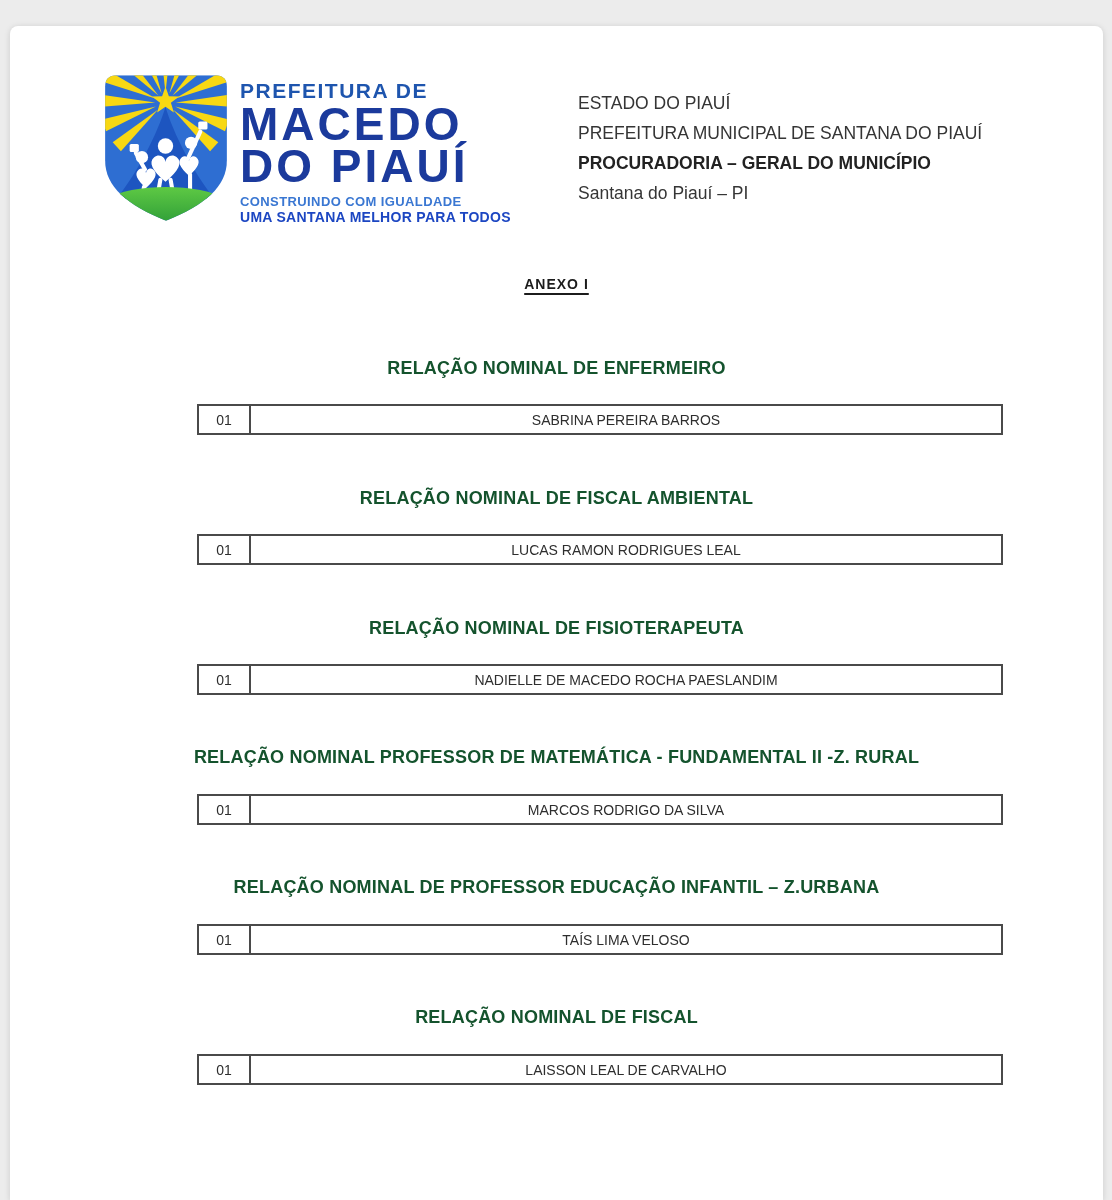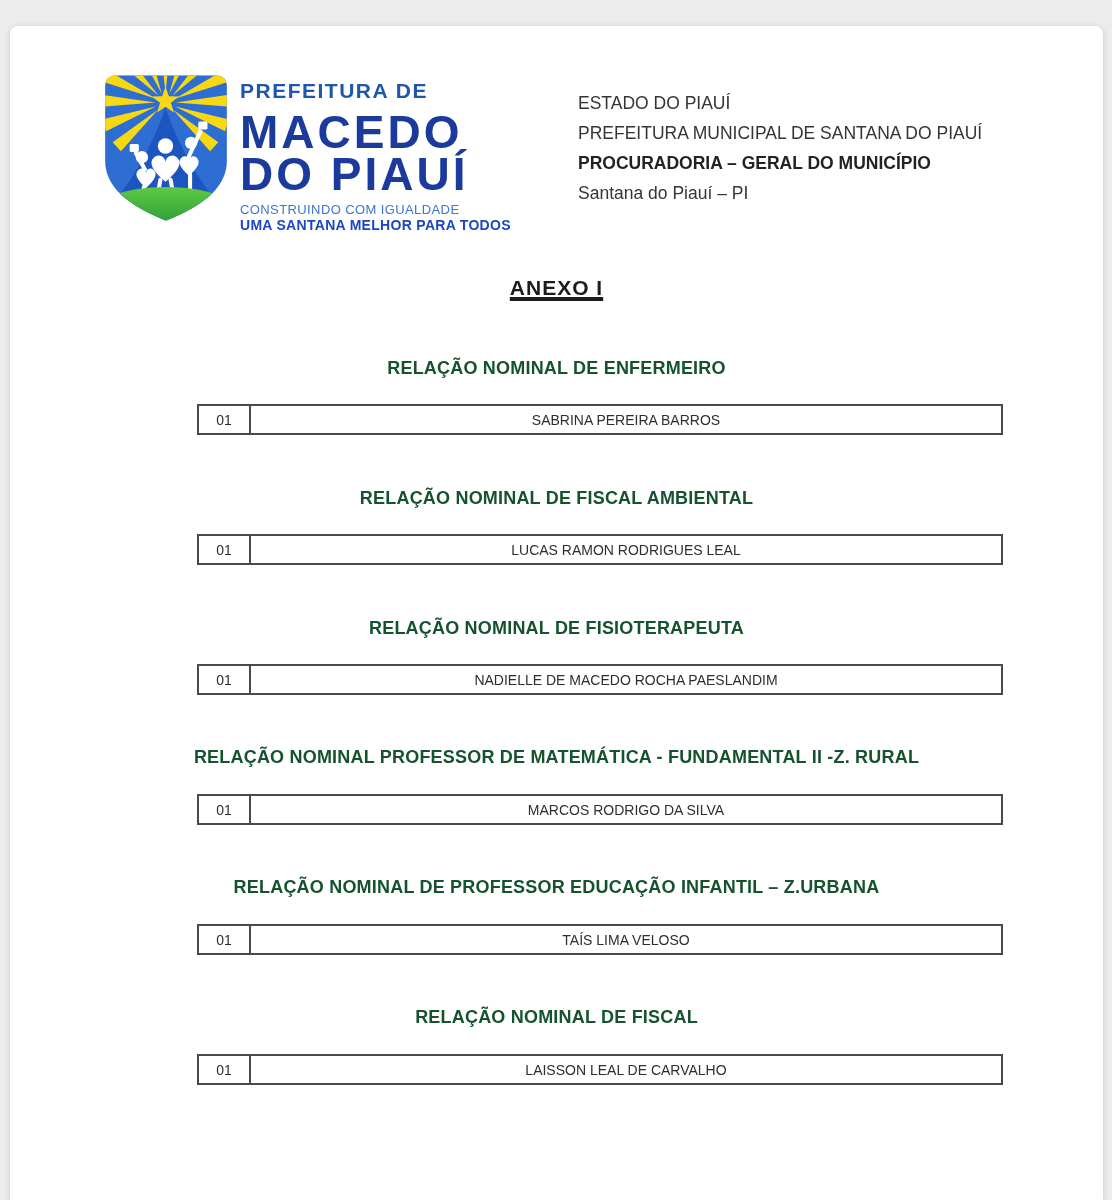--- a/index.html
+++ b/index.html
@@ -11,31 +11,31 @@
   }
   .page{
     position:absolute;left:10px;top:26px;width:1093px;height:1174px;
     background:#ffffff;border-radius:8px 8px 0 0;
     box-shadow:0 1px 6px rgba(0,0,0,.14);
   }
   
   .crest-wrap{position:absolute;left:92px;top:46px;display:flex;align-items:flex-start;}
   .crest-svg{width:128px;height:152px;flex:0 0 auto;}
   .crest-text{margin-left:10px;padding-top:8px;line-height:1;}
-  .crest-line1{color:#1e55ae;font-weight:bold;font-size:21px;letter-spacing:1.5px;margin-bottom:10px;}
+  .crest-line1{color:#1e55ae;font-weight:bold;font-size:21px;letter-spacing:1.5px;margin-bottom:2px;}
   .crest-name{color:#1b3a9c;font-weight:bold;font-size:46px;letter-spacing:3px;line-height:.92;}
-  .crest-tag1{color:#3a77d2;font-weight:normal;font-size:13px;letter-spacing:.4px;margin-top:7px;}
+  .crest-tag1{color:#3a77d2;font-weight:bold;font-size:13px;letter-spacing:.4px;margin-top:7px;}
   .crest-tag2{color:#1c46c2;font-weight:bold;font-size:14px;letter-spacing:.3px;margin-top:2px;}
   
   .letterhead{position:absolute;left:568px;top:62px;color:#353535;font-size:17.5px;line-height:30px;}
   .letterhead .bold{font-weight:bold;color:#222;}
   
   .anexo-title{
     position:absolute;left:0;top:250px;width:100%;text-align:center;
-    font-size:21px;font-weight:bold;color:#1c1c1c;letter-spacing:1px;text-decoration:underline;
+    font-size:14px;font-weight:bold;color:#1c1c1c;letter-spacing:1px;
   }
   .anexo-title span{text-decoration:underline;text-decoration-thickness:2px;text-underline-offset:4px;}
   
   .sec-head{
     position:absolute;left:0;width:100%;text-align:center;
     font-size:18px;font-weight:bold;color:#14532d;letter-spacing:.2px;
   }
   .row-table{
     position:absolute;left:187px;width:806px;height:31px;
     border:2px solid #4a4a4a;box-sizing:border-box;display:flex;background:#fff;

